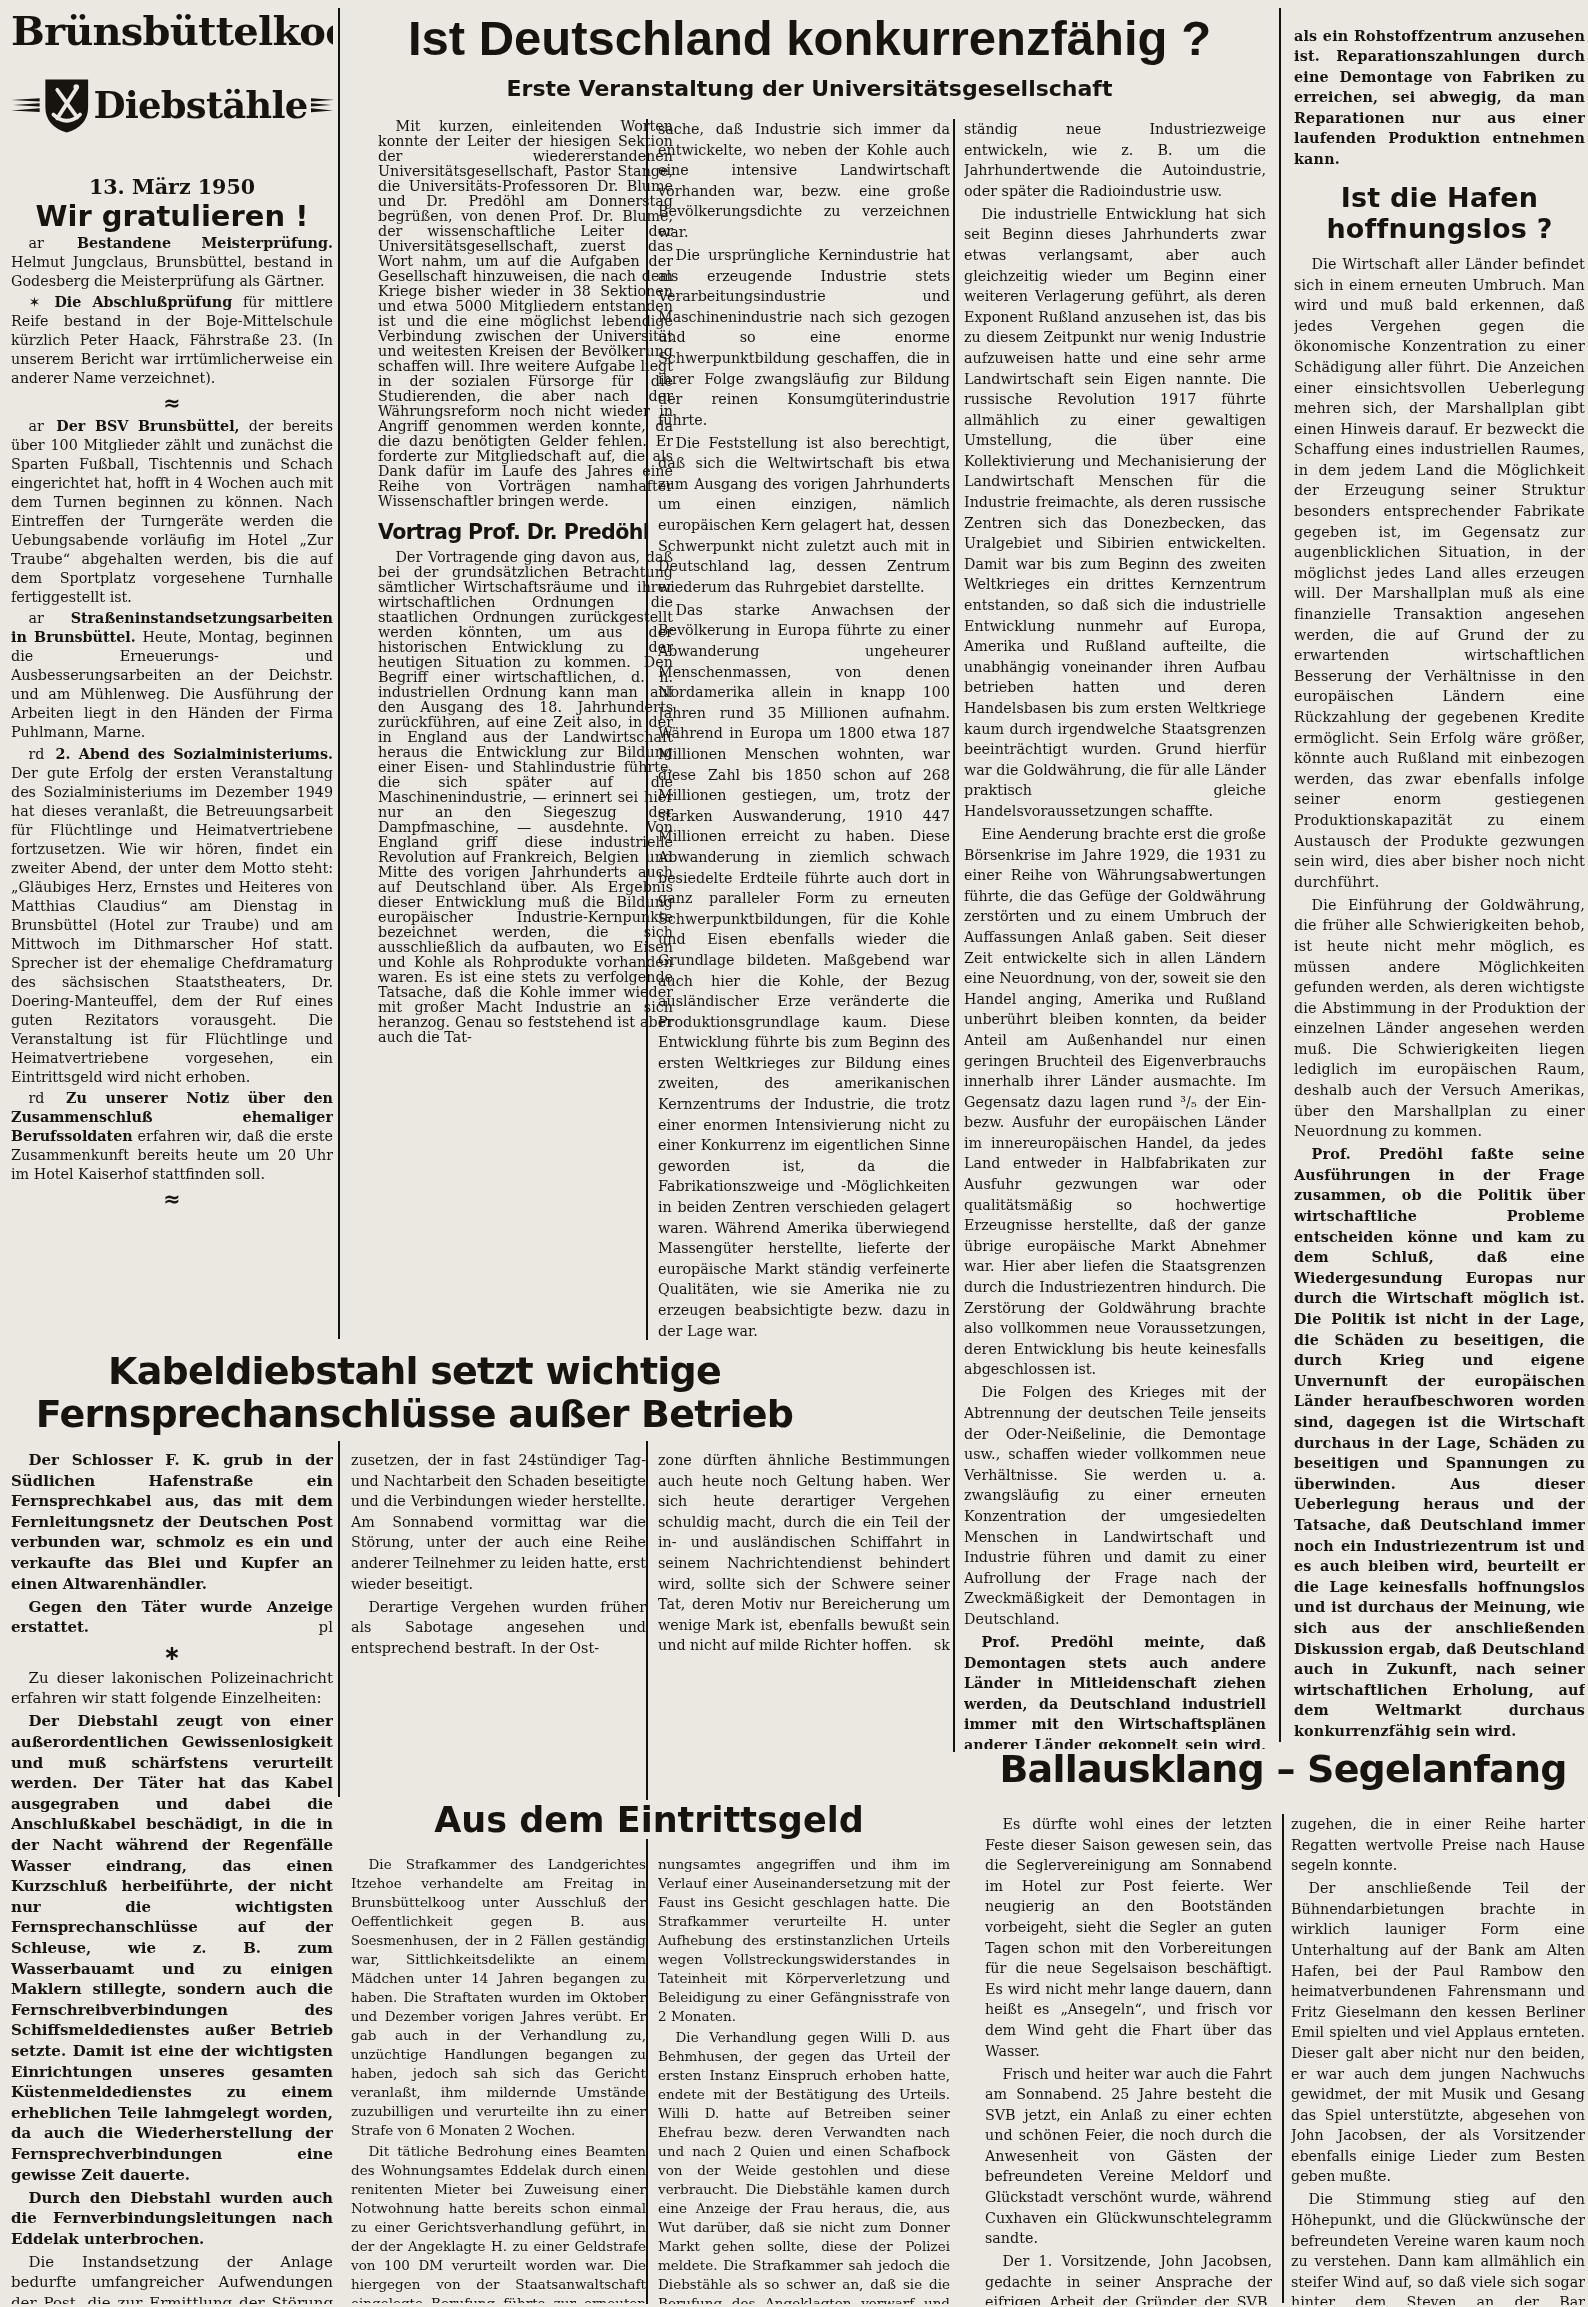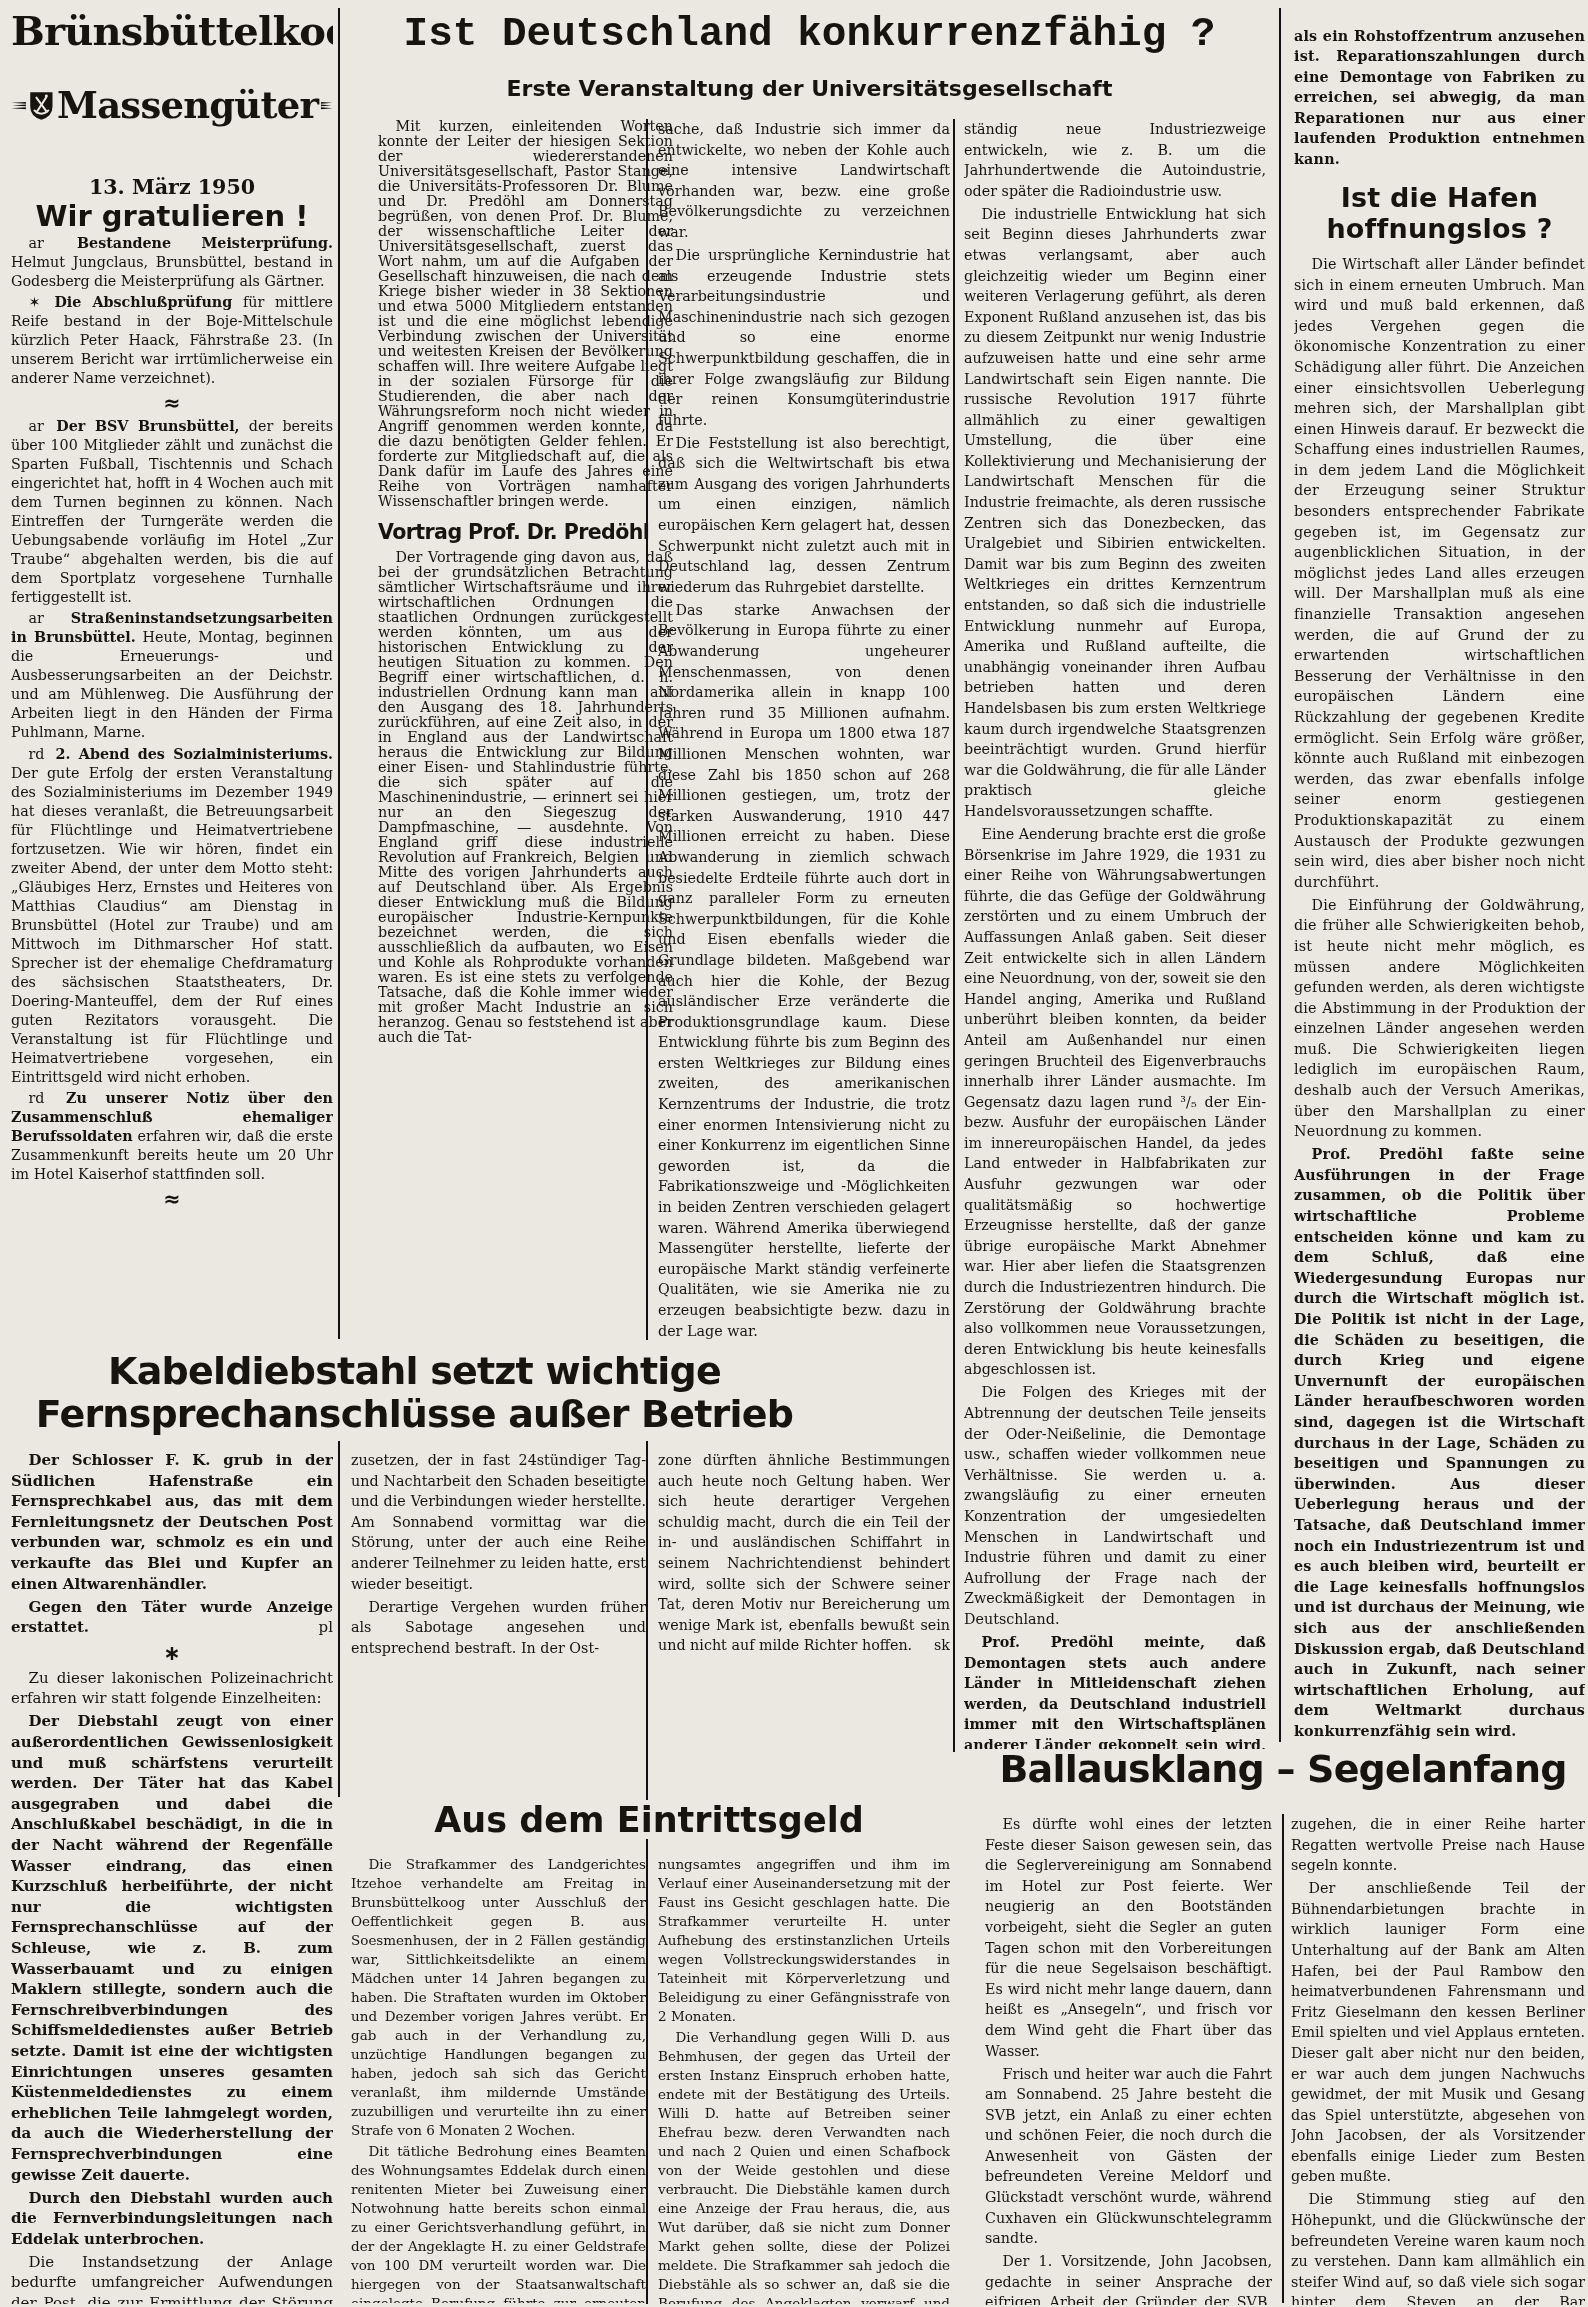--- a/index.html
+++ b/index.html
@@ -25,21 +25,21 @@
   #right-col{left:1294px;top:9.5px;width:291px;height:1731px;font-size:14.3px;line-height:20.6px;letter-spacing:0.2px;margin-top:16px;}
   #kabel-colB{left:351px;top:1450px;width:295px;height:343px;font-size:14.3px;line-height:20.6px;}
   #kabel-colC{left:658px;top:1450px;width:292px;height:395px;font-size:14.3px;line-height:20.6px;}
   #gericht-col1{left:351px;top:1855px;width:295px;height:448px;font-size:13.5px;line-height:19px;}
   #gericht-col2{left:658px;top:1855px;width:292px;height:449px;font-size:13.5px;line-height:19px;}
   #ball-col1{left:985px;top:1814px;width:287px;height:491px;font-size:14.3px;line-height:20.6px;}
   #ball-col2{left:1291px;top:1814px;width:294px;height:491px;font-size:14.3px;line-height:20.6px;}
   .col p + p{margin-top:2.4px;}
   
   #main-title{position:absolute;left:349px;top:12.7px;width:921px;text-align:center;
-     font-family:Liberation Mono, monospace;font-weight:700;font-size:41px;line-height:1.05;}
+     font-family:Liberation Sans, sans-serif;font-weight:700;font-size:49px;line-height:1.05;}
   #main-subtitle{position:absolute;left:349px;top:76px;width:921px;text-align:center;
      font-family:"DejaVu Sans",sans-serif;font-weight:700;font-size:22px;}
   #kabel-title{position:absolute;left:17.5px;top:1350px;width:794px;text-align:center;
      font-family:"DejaVu Sans",sans-serif;font-weight:700;font-size:38px;line-height:1.12;letter-spacing:-0.8px;}
   #gericht-title{position:absolute;left:349px;top:1800px;width:600px;text-align:center;
      font-family:"DejaVu Sans",sans-serif;font-weight:700;font-size:35px;}
   #ball-title{position:absolute;left:983px;top:1747px;width:600px;text-align:center;
      font-family:"DejaVu Sans",sans-serif;font-weight:700;font-size:38px;letter-spacing:-0.8px;}
   .congrats-title{text-align:center;font-family:"DejaVu Sans",sans-serif;font-weight:700;
      font-size:29px;margin:10px 0 8px 0;}
@@ -72,21 +72,21 @@
         </svg>
         <svg width="68" height="102" viewBox="0 0 100 120">
           <path d="M5,4 h90 v58 q0,40 -45,54 q-45,-14 -45,-54 z" fill="#17140f"></path>
           <g stroke="#eae8e1" stroke-width="8" fill="none" stroke-linecap="round">
             <path d="M30,26 L72,84"></path>
             <path d="M70,24 L30,86"></path>
             <path d="M22,78 q28,26 56,0"></path>
           </g>
           <circle cx="70" cy="20" r="6" fill="#eae8e1"></circle>
         </svg>
-        <span class="mast2">Massengüter</span>
+        <span class="mast2">Diebstähle</span>
         <svg width="32" height="24" viewBox="0 0 40 30">
           <polygon points="0,1 40,4 0,7" fill="#17140f"></polygon>
           <polygon points="0,10 36,13 0,16" fill="#17140f"></polygon>
           <polygon points="0,19 40,23 0,26" fill="#17140f"></polygon>
         </svg>
       </div>
     </div>
     <div class="date-line">13. März 1950</div>
     <div class="congrats-title">Wir gratulieren !</div>
     <div>

